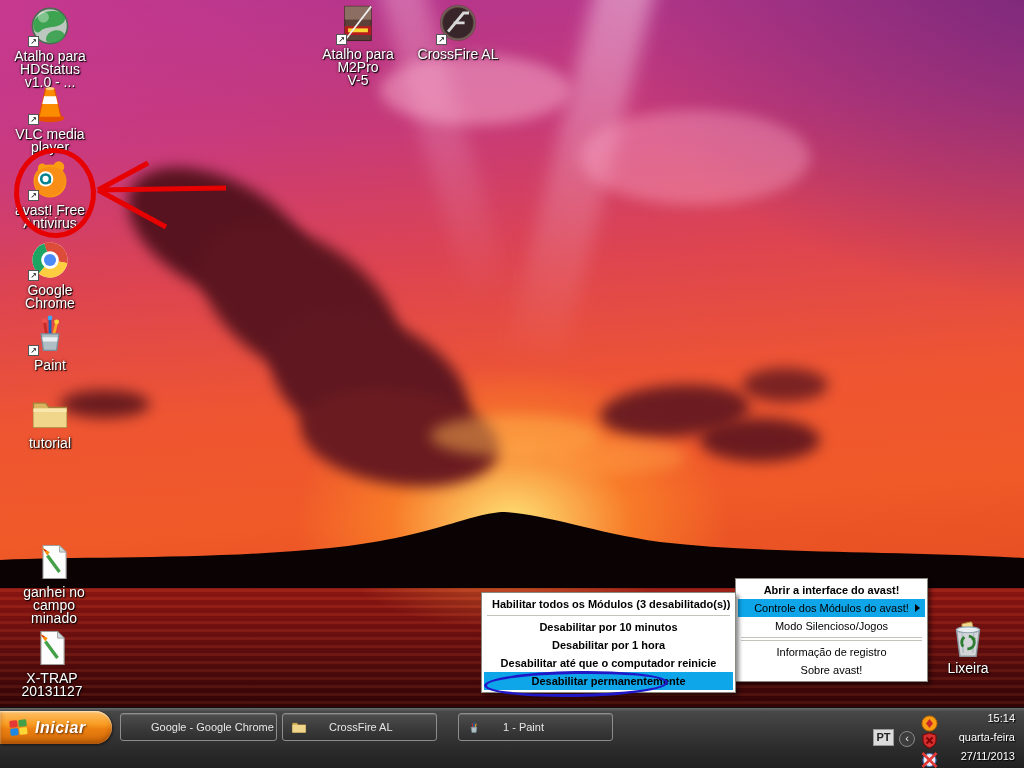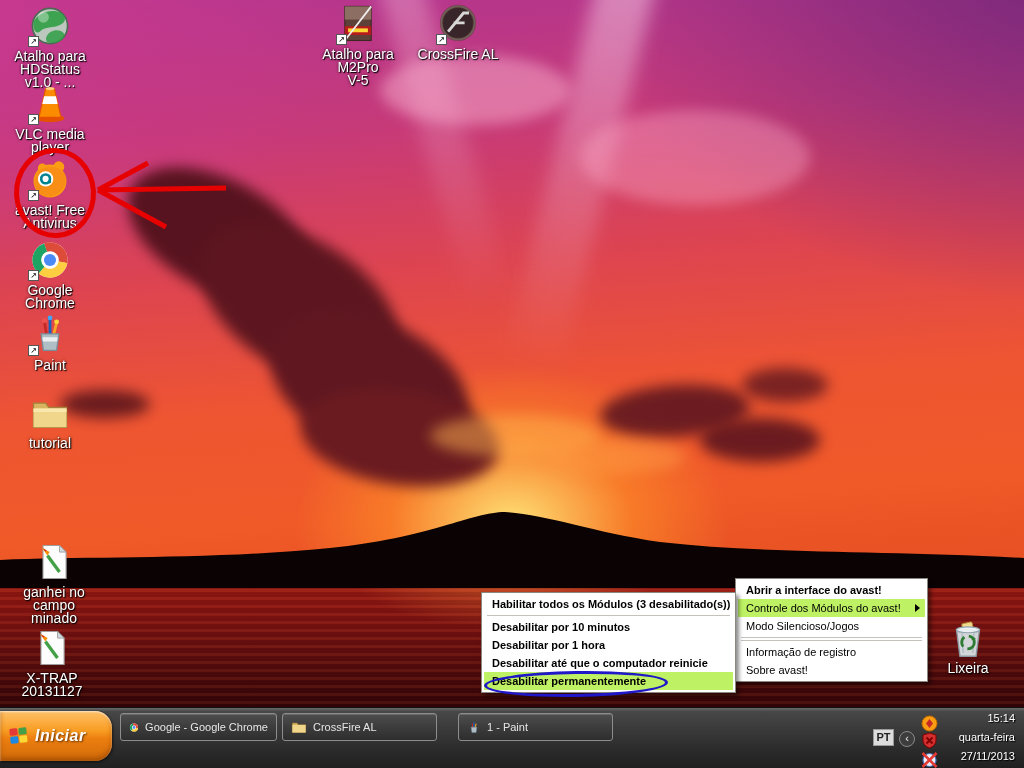--- a/index.html
+++ b/index.html
@@ -56,41 +56,41 @@
     border:5px solid #e60000; border-radius:50%; transform:rotate(-3deg); }
   .arrow-svg { position:absolute; left:90px; top:148px; }
   .blue-ellipse { position:absolute; left:484px; top:671px; width:184px; height:26px;
     border:3px solid #2018c8; border-radius:50%; transform:rotate(-1deg); }
 
   
   .menu { position:absolute; background:#fff; border:1px solid #8a887f;
     box-shadow:3px 3px 4px rgba(0,0,0,.45); padding:2px; font-size:11px; color:#000; z-index:20; }
   .menu-main { left:735px; top:578px; width:193px; }
   .menu-sub  { left:481px; top:592px; width:255px; z-index:21;font-weight:bold; }
-  .mi { height:18px; line-height:18px; padding:0 8px; white-space:nowrap; position:relative; }
+  .mi { height:18px; line-height:18px; padding:0 8px; white-space:nowrap; position:relative;text-align:center; }
   .mi.bold { font-weight:bold; }
-  .mi.hl { background:#bef264; }
+  .mi.hl { background:#0ea5e9; }
   .sep { height:1px; background:#c5c2ba; margin:2px 3px; }
   .subarrow { position:absolute; right:5px; top:5px; width:0; height:0;
     border-left:5px solid #000; border-top:4px solid transparent; border-bottom:4px solid transparent; }
 
   
   .taskbar { position:absolute; left:0; top:707px; width:1024px; height:61px;
     background:linear-gradient(180deg, #6a6a6a 0%, #474747 6%, #3a3a3a 35%, #2b2b2b 70%, #202020 100%);
     border-top:1px solid #111; z-index:30; }
-  .startbtn { position:absolute; left:0; top:3px; width:112px; height:50px;
+  .startbtn { position:absolute; left:0; top:3px; width:112px; height:33px;
     border-radius:0 17px 17px 0;
     background:linear-gradient(180deg, #ffc168 0%, #f89c22 40%, #ec7f10 55%, #d06a08 100%);
     box-shadow:inset 0 1px 2px rgba(255,255,255,.7), inset 0 -3px 5px rgba(140,60,0,.6), 1px 1px 3px rgba(0,0,0,.6);
     display:flex; align-items:center; padding-left:8px; cursor:pointer; }
   .startbtn .stxt { color:#fff; font-size:16px; font-weight:bold; font-style:italic;
     text-shadow:1px 1px 2px rgba(90,40,0,.9); margin-left:5px; letter-spacing:.5px; }
   .tbtn { position:absolute; top:5px; height:28px; border:1px solid #8d8d8d; border-radius:3px;
     background:linear-gradient(180deg, #4e4e4e 0%, #3c3c3c 50%, #2e2e2e 100%);
-    color:#e6e6e6; font-size:11px; display:flex; align-items:center; gap:6px; padding:0 8px; cursor:pointer;
+    color:#e6e6e6; font-size:11px; display:flex; align-items:center; gap:22px; padding:0 8px; cursor:pointer;
     box-shadow:inset 0 1px 0 rgba(255,255,255,.15); white-space:nowrap; overflow:hidden; }
   .tb1 { left:120px; width:157px; } .tb2 { left:282px; width:155px; } .tb3 { left:443px; width:155px;margin-left:15px; }
 
   .ptbox { position:absolute; left:873px; top:729px; width:21px; height:17px; background:#dcdcdc;
     border:1px solid #9a9a9a; color:#222; font-size:11px; font-weight:bold; text-align:center;
     line-height:15px; z-index:31; cursor:pointer; }
   .chev { position:absolute; left:899px; top:731px; width:16px; height:16px; border-radius:50%;
     background:#3d3d3d; border:1px solid #8a8a8a; color:#eee; font-size:11px; line-height:13px;
     text-align:center; z-index:31; cursor:pointer; }
   .trayicon { position:absolute; left:921px; width:17px; height:17px; z-index:31; cursor:pointer; }

